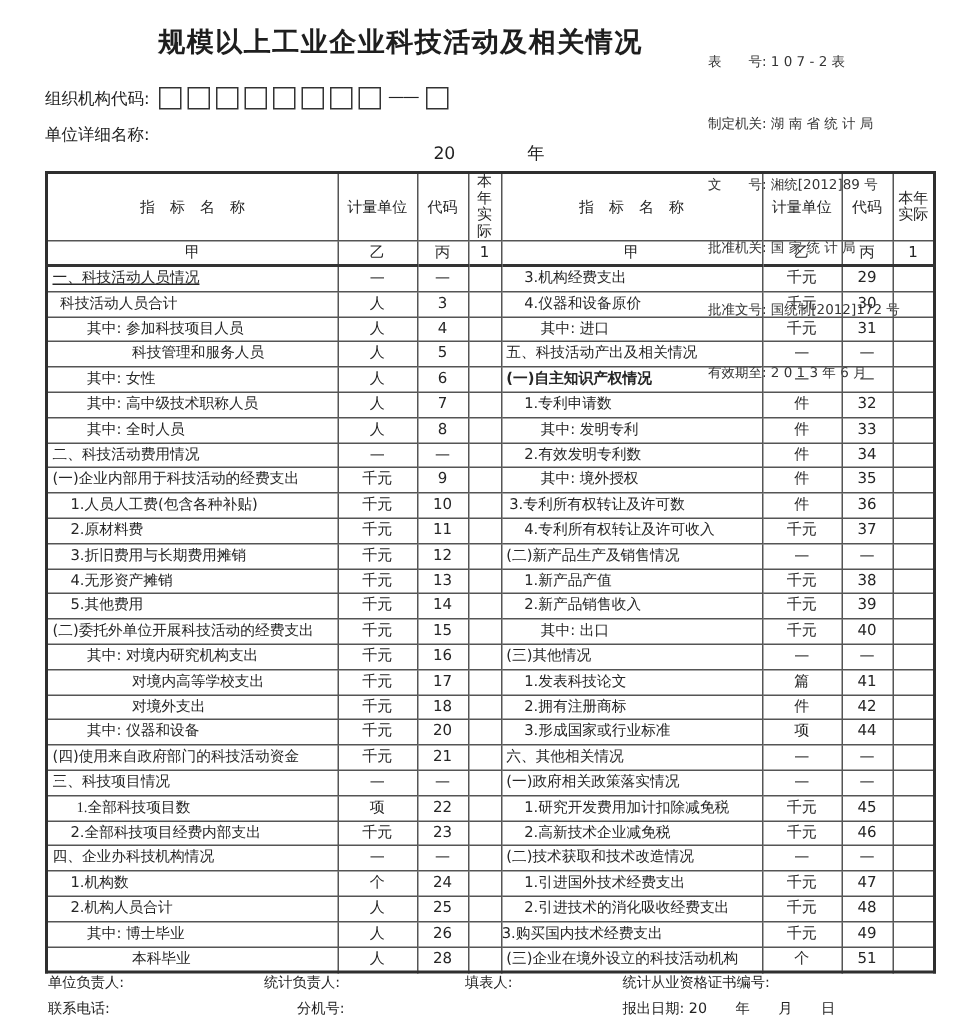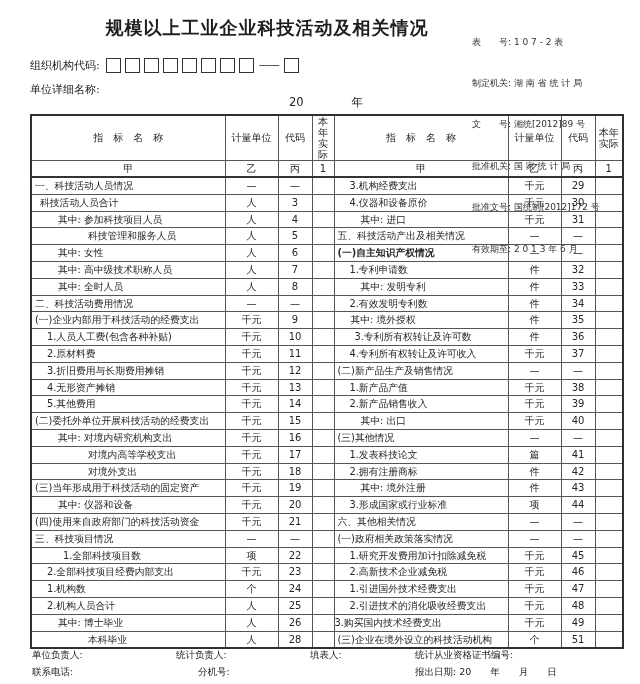--- a/index.html
+++ b/index.html
@@ -145,21 +145,21 @@
         <td>丙</td>
         <td>1</td>
         <td>甲</td>
         <td>乙</td>
         <td>丙</td>
         <td>1</td>
       </tr>
     </thead>
     <tbody>
         <tr>
-      <td class="name" style="padding-left: 3px;">一、科技活动人员情况</td>
+      <td class="name" style="padding-left: 3px; text-decoration: underline;">一、科技活动人员情况</td>
       <td class="c">—</td>
       <td class="c">—</td>
       <td class="c"></td>
       <td class="name" style="padding-left: 15px;">3.机构经费支出</td>
       <td class="c">千元</td>
       <td class="c">29</td>
       <td class="c"></td>
     </tr>
         <tr>
       <td class="name" style="padding-left: 8px;">科技活动人员合计</td>
@@ -229,31 +229,31 @@
       <td class="name" style="padding-left: 15px;">2.有效发明专利数</td>
       <td class="c">件</td>
       <td class="c">34</td>
       <td class="c"></td>
     </tr>
         <tr>
       <td class="name" style="padding-left: 3px;">(一)企业内部用于科技活动的经费支出</td>
       <td class="c">千元</td>
       <td class="c">9</td>
       <td class="c"></td>
-      <td class="name" style="padding-left: 16px;">其中: 境外授权</td>
+      <td class="name" style="padding-left: 26px;">其中: 境外授权</td>
       <td class="c">件</td>
       <td class="c">35</td>
       <td class="c"></td>
     </tr>
         <tr>
       <td class="name" style="padding-left: 15px;">1.人员人工费(包含各种补贴)</td>
       <td class="c">千元</td>
       <td class="c">10</td>
       <td class="c"></td>
-      <td class="name" style="padding-left: 20px;">3.专利所有权转让及许可数</td>
+      <td class="name" style="padding-left: 5px;">3.专利所有权转让及许可数</td>
       <td class="c">件</td>
       <td class="c">36</td>
       <td class="c"></td>
     </tr>
         <tr>
       <td class="name" style="padding-left: 15px;">2.原材料费</td>
       <td class="c">千元</td>
       <td class="c">11</td>
       <td class="c"></td>
       <td class="name" style="padding-left: 15px;">4.专利所有权转让及许可收入</td>
@@ -325,30 +325,20 @@
       <td class="name" style="padding-left: 56px; margin-left: 37px;">对境外支出</td>
       <td class="c">千元</td>
       <td class="c">18</td>
       <td class="c"></td>
       <td class="name" style="padding-left: 15px;">2.拥有注册商标</td>
       <td class="c">件</td>
       <td class="c">42</td>
       <td class="c"></td>
     </tr>
         <tr>
-      <td class="name" style="padding-left: 3px;">(三)当年形成用于科技活动的固定资产</td>
-      <td class="c">千元</td>
-      <td class="c">19</td>
-      <td class="c"></td>
-      <td class="name" style="padding-left: 26px;">其中: 境外注册</td>
-      <td class="c">件</td>
-      <td class="c">43</td>
-      <td class="c"></td>
-    </tr>
-        <tr>
       <td class="name" style="padding-left: 26px;">其中: 仪器和设备</td>
       <td class="c">千元</td>
       <td class="c">20</td>
       <td class="c"></td>
       <td class="name" style="padding-left: 15px;">3.形成国家或行业标准</td>
       <td class="c">项</td>
       <td class="c">44</td>
       <td class="c"></td>
     </tr>
         <tr>
@@ -365,37 +355,47 @@
       <td class="name" style="padding-left: 3px;">三、科技项目情况</td>
       <td class="c">—</td>
       <td class="c">—</td>
       <td class="c"></td>
       <td class="name" style="padding-left: 3px;">(一)政府相关政策落实情况</td>
       <td class="c">—</td>
       <td class="c">—</td>
       <td class="c"></td>
     </tr>
         <tr>
-      <td class="name" style="padding-left: 31px;">1.全部科技项目数</td>
+      <td class="name" style="padding-left: 19px; font-family: Liberation Serif, serif;">1.全部科技项目数</td>
       <td class="c">项</td>
       <td class="c">22</td>
       <td class="c"></td>
       <td class="name" style="padding-left: 15px;">1.研究开发费用加计扣除减免税</td>
       <td class="c">千元</td>
       <td class="c">45</td>
       <td class="c"></td>
     </tr>
         <tr>
       <td class="name" style="padding-left: 15px;">2.全部科技项目经费内部支出</td>
       <td class="c">千元</td>
       <td class="c">23</td>
       <td class="c"></td>
       <td class="name" style="padding-left: 15px;">2.高新技术企业减免税</td>
       <td class="c">千元</td>
       <td class="c">46</td>
+      <td class="c"></td>
+    </tr>
+        <tr>
+      <td class="name" style="padding-left: 3px;">四、企业办科技机构情况</td>
+      <td class="c">—</td>
+      <td class="c">—</td>
+      <td class="c"></td>
+      <td class="name" style="padding-left: 3px;">(二)技术获取和技术改造情况</td>
+      <td class="c">—</td>
+      <td class="c">—</td>
       <td class="c"></td>
     </tr>
         <tr>
       <td class="name" style="padding-left: 15px;">1.机构数</td>
       <td class="c">个</td>
       <td class="c">24</td>
       <td class="c"></td>
       <td class="name" style="padding-left: 15px;">1.引进国外技术经费支出</td>
       <td class="c">千元</td>
       <td class="c">47</td>

